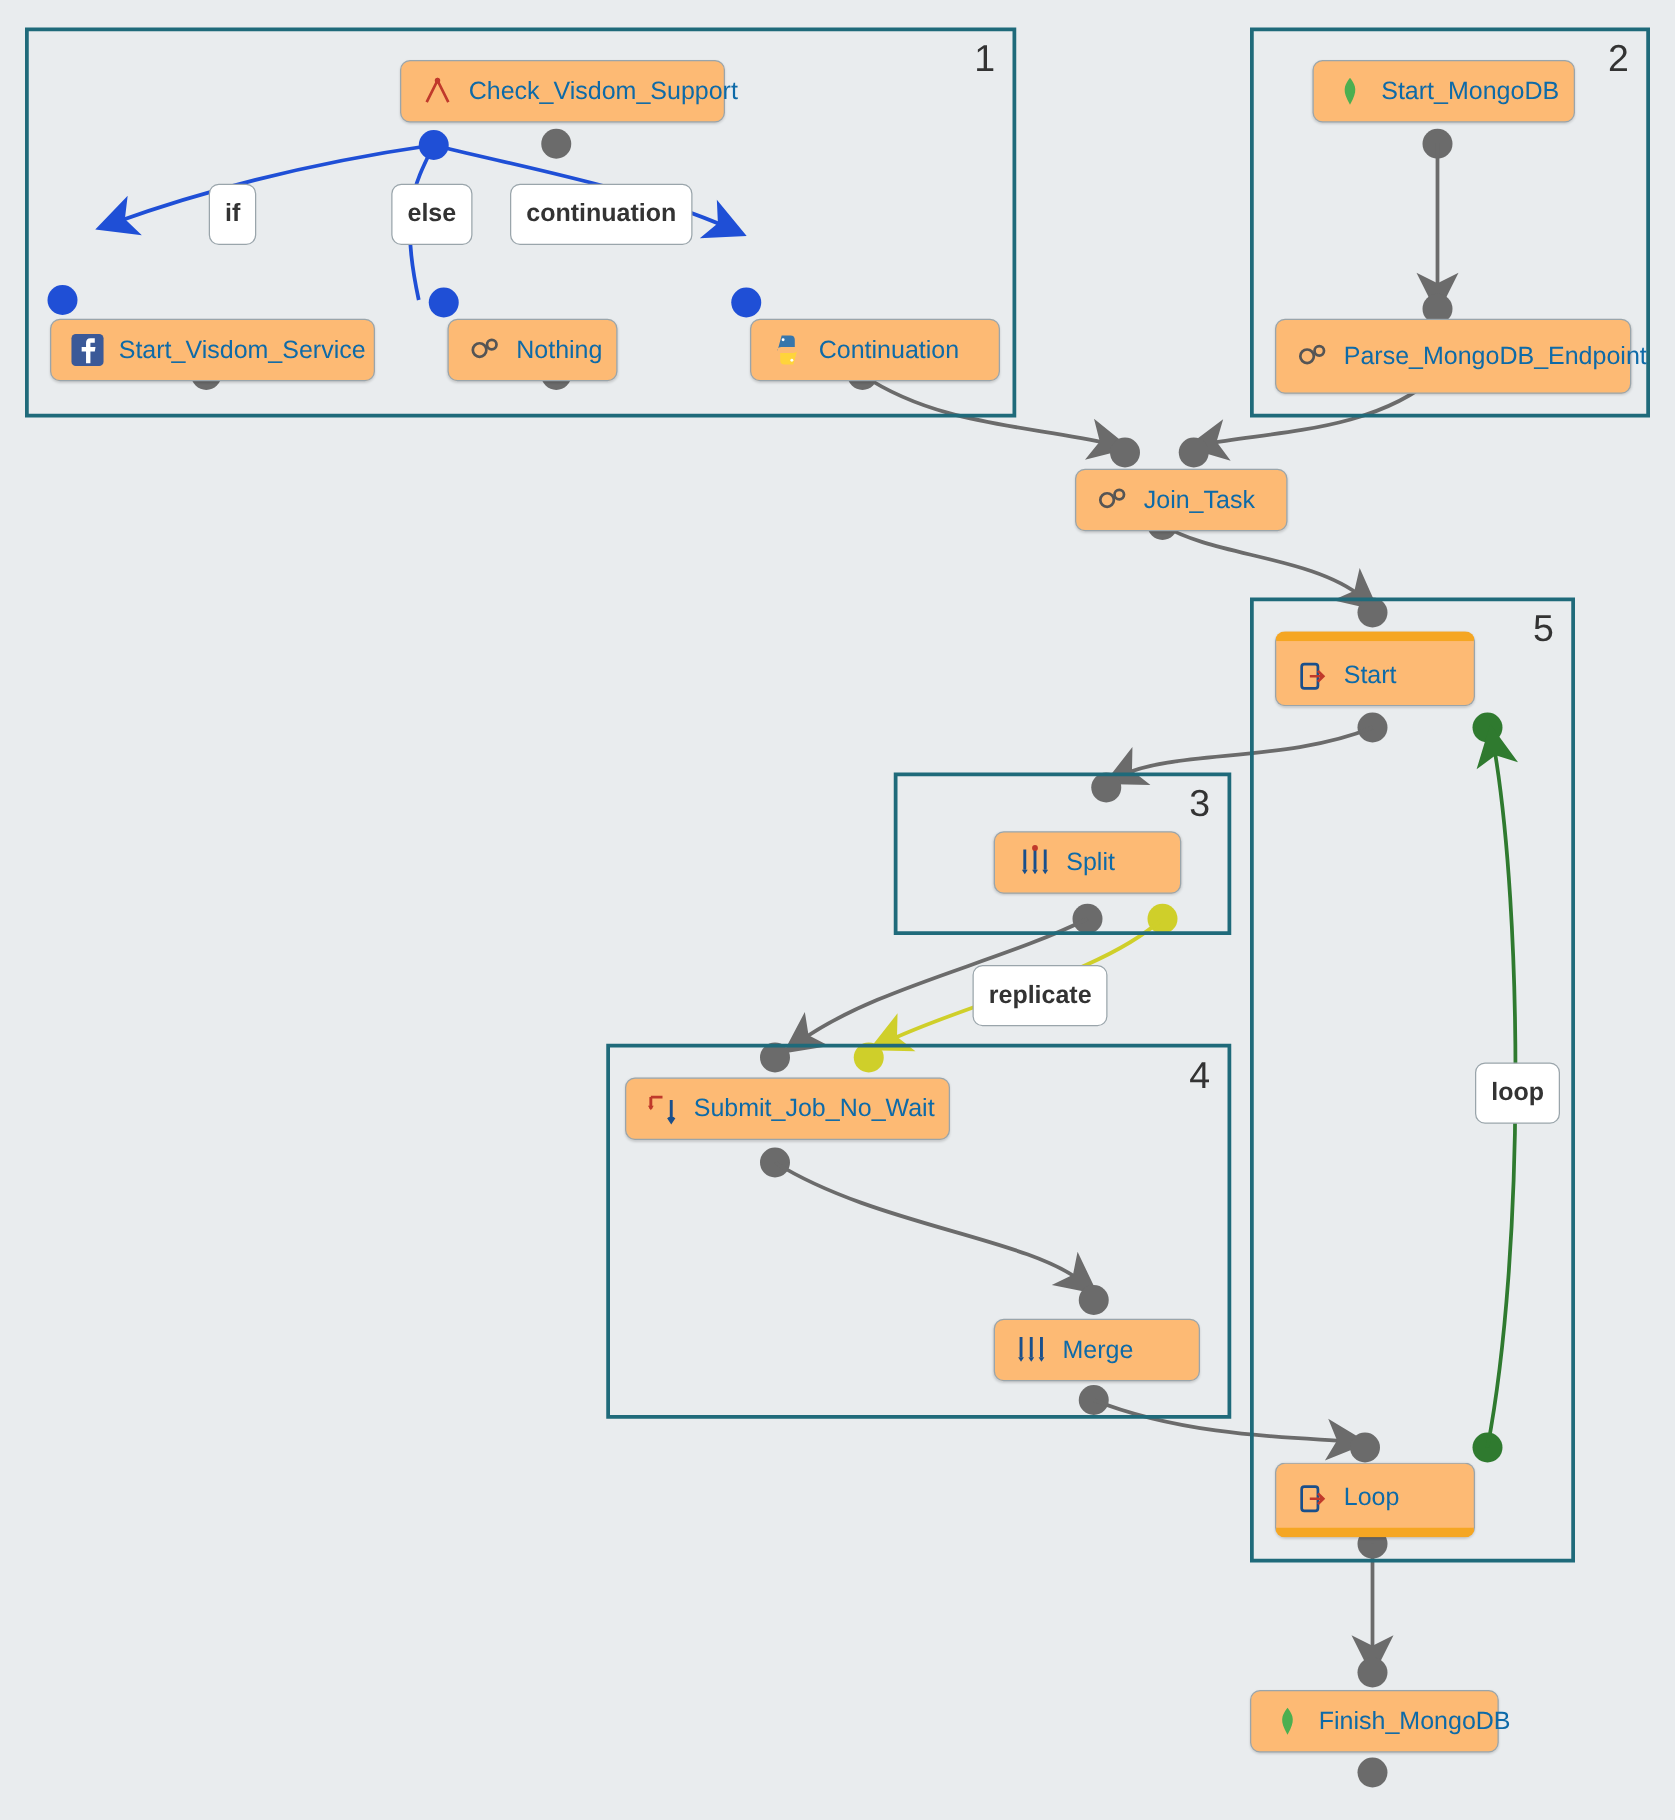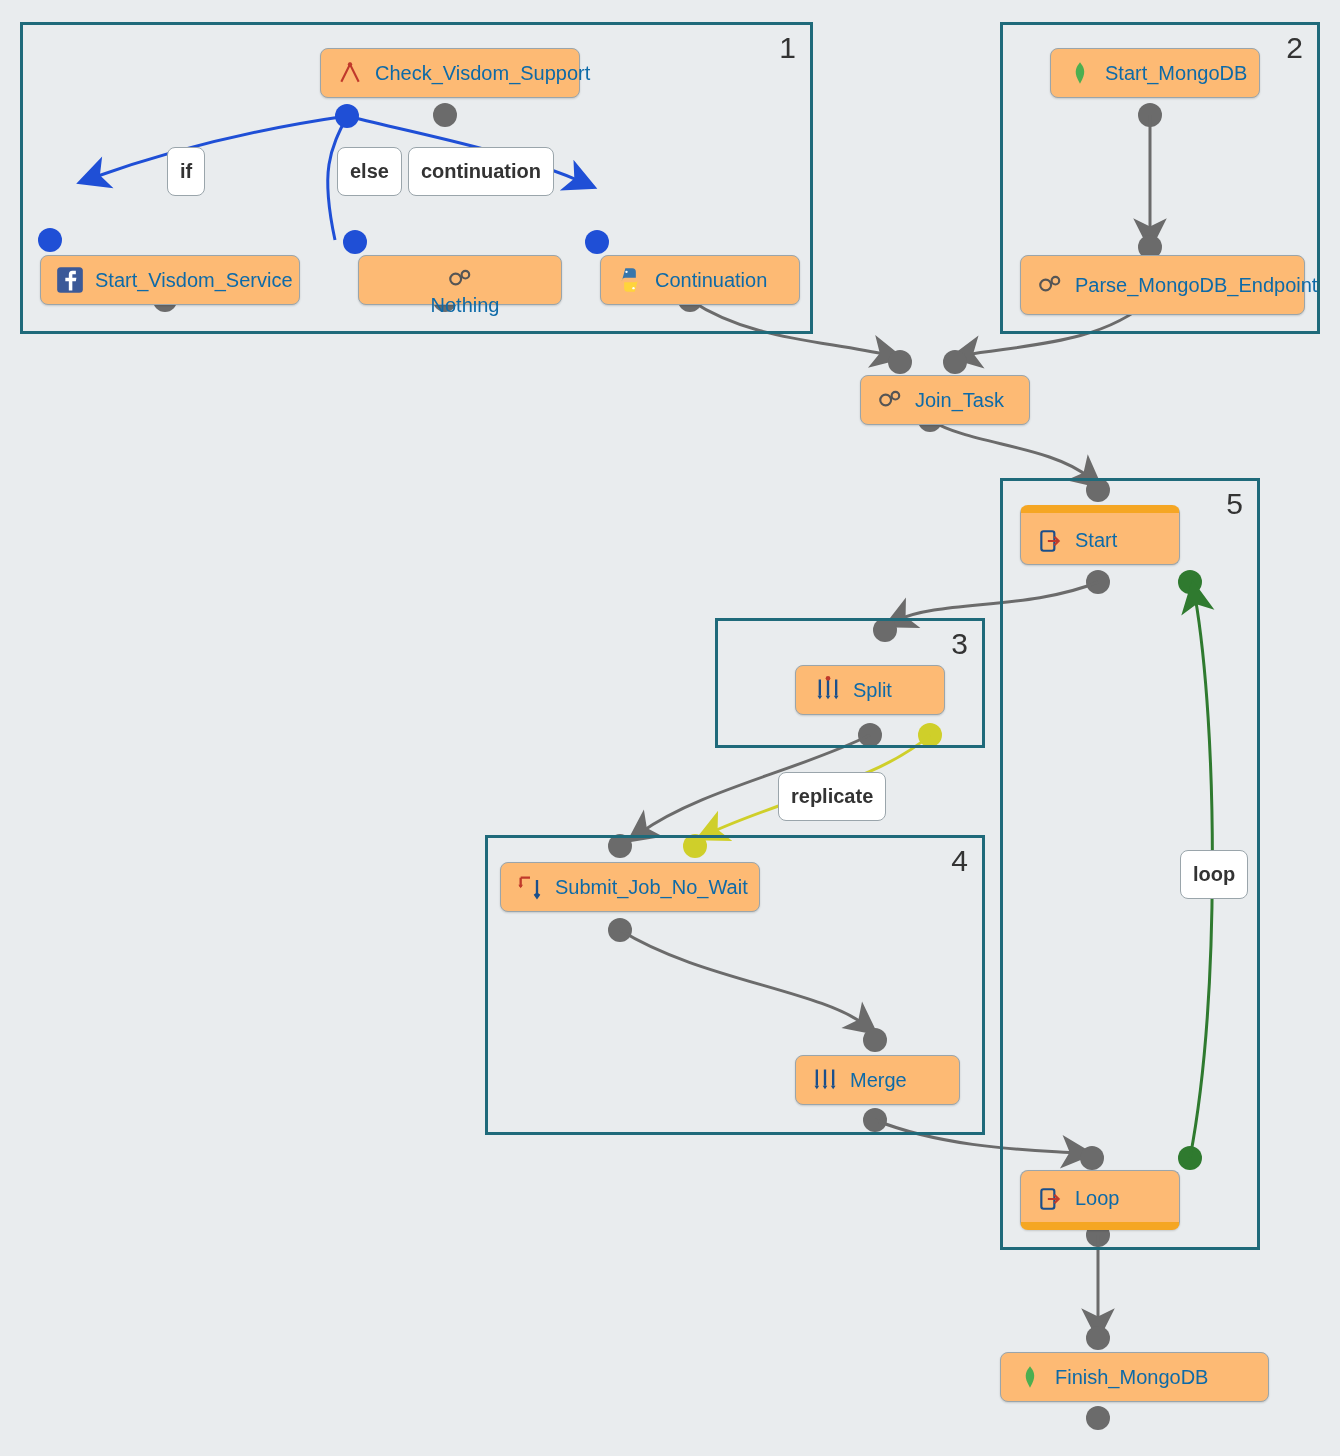--- a/index.html
+++ b/index.html
@@ -192,21 +192,21 @@
 <div class="node" style="left:40px; top:255px; width:260px; height:50px;">
   <span class="icon">
     <svg viewBox="0 0 24 24" width="28" height="28">
           <rect x="1" y="1" width="22" height="22" rx="3" fill="#3b5998"></rect>
           <path d="M14 7 h3 V4 h-3 c-2 0-3 1.4-3 3.2 V10 H8 v3 h3 v8 h3 v-8 h3 l0.5-3 H14 V7.5 c0-0.5 0.3-0.5 0.8-0.5" fill="#fff"></path>
         </svg>
   </span>
   <span class="label">Start_Visdom_Service</span>
 </div>
 
-<div class="node" style="left:358px; top:255px; width:204px; height:50px;flex-direction:column;">
+<div class="node" style="left:358px; top:255px; width:136px; height:50px;">
   <span class="icon">
     <svg viewBox="0 0 24 24" width="26" height="26">
           <circle cx="8" cy="12" r="5" fill="none" stroke="#555" stroke-width="2"></circle>
           <circle cx="17" cy="8" r="3.5" fill="none" stroke="#555" stroke-width="2"></circle>
         </svg>
   </span>
   <span class="label">Nothing</span>
 </div>
 
 <div class="node" style="left:600px; top:255px; width:200px; height:50px;">
@@ -295,28 +295,28 @@
 <div class="node orange-bottom" style="left:1020px; top:1170px; width:160px; height:60px;">
   <span class="icon">
     <svg viewBox="0 0 24 24" width="26" height="26">
           <rect x="4" y="3" width="12" height="18" rx="2" fill="none" stroke="#1a4f8b" stroke-width="2"></rect>
           <path d="M10 12 h10 M16 8 l4 4 l-4 4" fill="none" stroke="#c0392b" stroke-width="2"></path>
         </svg>
   </span>
   <span class="label">Loop</span>
 </div>
 
-<div class="node" style="left:1000px; top:1352px; width:269px; height:50px;">
+<div class="node" style="left:1000px; top:1352px; width:199px; height:50px;">
   <span class="icon">
     <svg viewBox="0 0 24 24" width="26" height="26">
           <path d="M12 2 C15 6 18 10 14 18 L12 22 L10 18 C6 10 9 6 12 2 Z" fill="#4caf50"></path>
         </svg>
   </span>
   <span class="label">Finish_MongoDB</span>
 </div>
 
 <div class="badge" style="left:167px; top:147px;">if</div>
-<div class="badge" style="left:313px; top:147px;margin-left:24px;">else</div>
+<div class="badge" style="left:313px; top:147px;">else</div>
 <div class="badge" style="left:408px; top:147px;">continuation</div>
 <div class="badge" style="left:778px; top:772px;">replicate</div>
 <div class="badge" style="left:1180px; top:850px;">loop</div>
 
 </div>
 
 </body></html>

